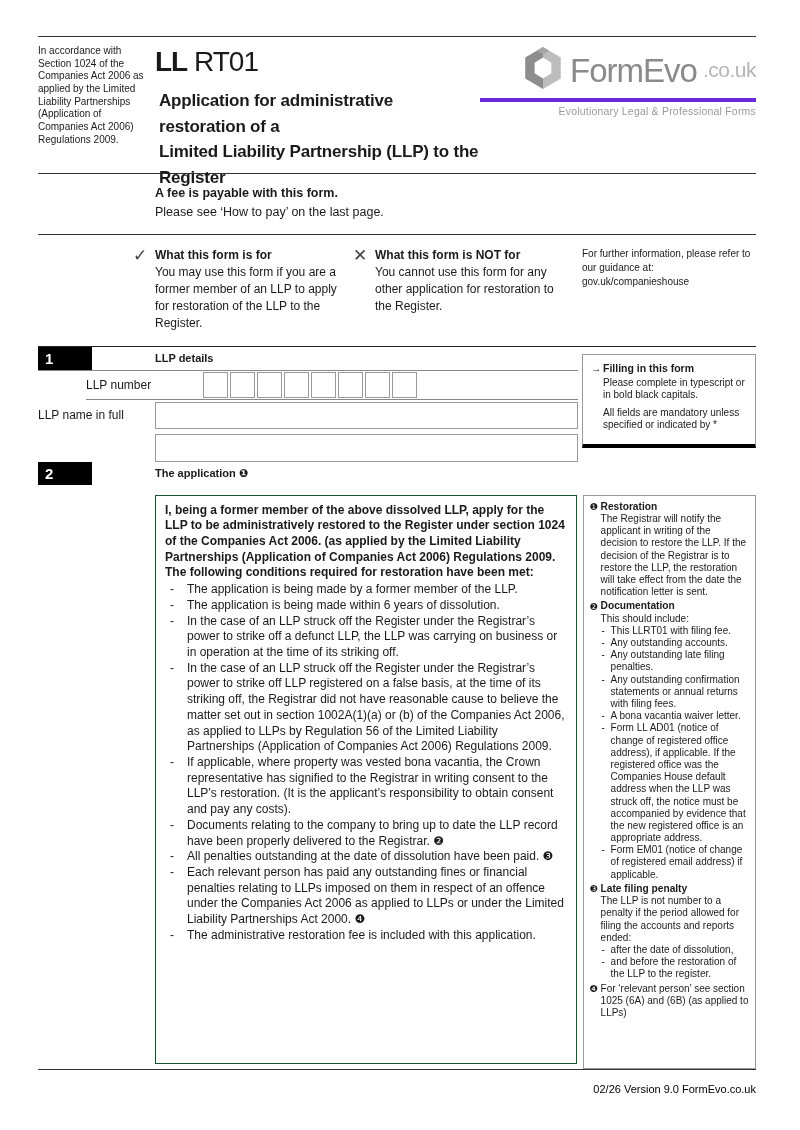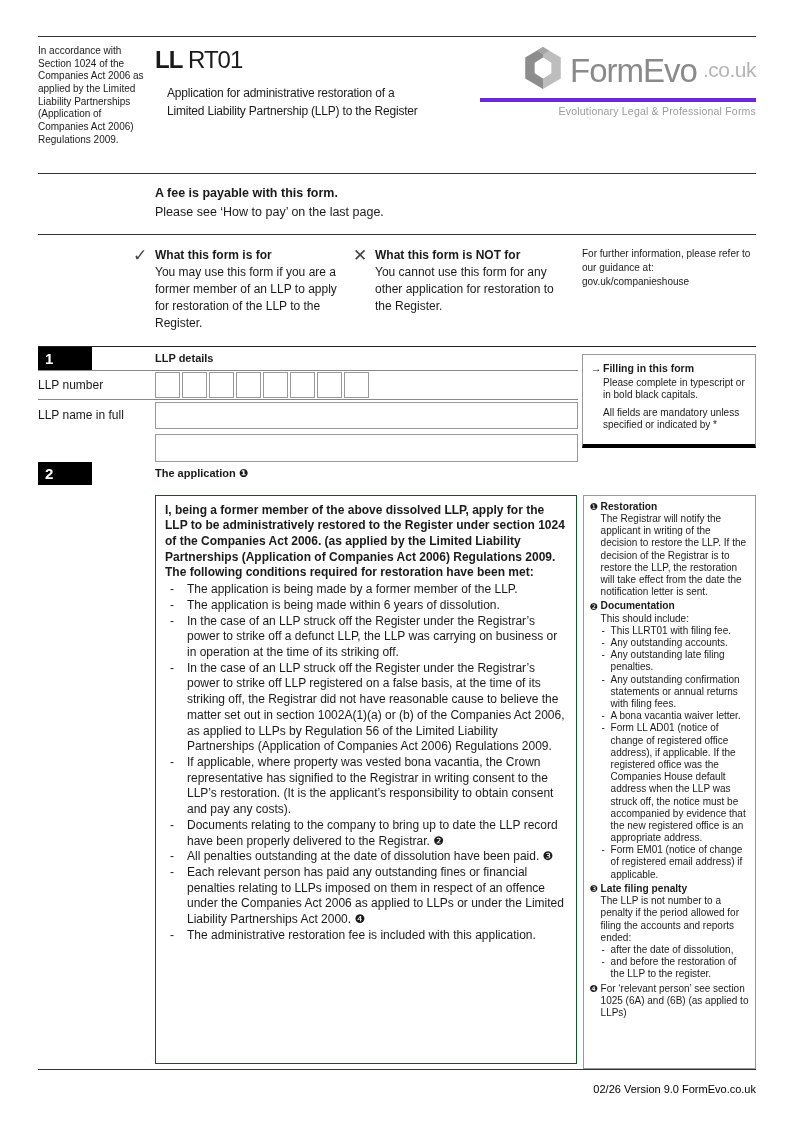--- a/index.html
+++ b/index.html
@@ -8,23 +8,23 @@
     font-family:"Liberation Sans","DejaVu Sans",sans-serif;
     position:relative;overflow:hidden;
   }
   .page{position:absolute;left:38px;top:0;width:718px;}
   .rule{border:0;border-top:1.5px solid #333;margin:0;}
   .top-rule{margin-top:36px;}
 
   
   .masthead{display:grid;grid-template-columns:117px 1fr 276px;padding-top:8px;height:128px;}
   .legal-note{font-size:10px;line-height:1.27;padding-right:8px;}
-  .title-block h1{margin:2px 0 0 0;font-size:24px;font-weight:400;letter-spacing:-1px;line-height:1.05;}
+  .title-block h1{margin:2px 0 0 0;font-size:28px;font-weight:400;letter-spacing:-1px;line-height:1.05;}
   .title-block h1 .ll{font-weight:700;}
-  .title-block h2{margin:12px 0 0 12px;font-size:12px;font-weight:400;line-height:1.5;letter-spacing:-0.2px;}
+  .title-block h2{margin:12px 0 0 4px;font-size:17px;font-weight:700;line-height:1.5;letter-spacing:-0.2px;}
   .logo{justify-self:end;width:276px;}
   .logo-row{display:flex;align-items:center;justify-content:flex-end;gap:6px;}
   .logo-brand{font-size:33px;color:#8a8a8a;letter-spacing:-1px;line-height:1;}
   .logo-suffix{font-size:21px;color:#b5b5b5;letter-spacing:-0.5px;}
   .logo-tagline{font-size:10.5px;color:#9a9a9a;text-align:right;border-top:4px solid #6d28d9;margin-top:3px;padding-top:3px;letter-spacing:0.2px;}
 
   
   .fee{padding:10px 0 12px 117px;font-size:12.5px;line-height:1.5;}
   .fee .b{font-weight:bold;}
 
@@ -38,21 +38,21 @@
   .col-body{font-size:12px;line-height:1.42;}
 
   
   .sec1{position:relative;border-top:1.5px solid #222;}
   .sec-head-row{display:flex;align-items:stretch;height:23px;}
   .sec-num{width:54px;background:#000;color:#fff;font-weight:bold;font-size:15px;
     display:flex;align-items:center;padding-left:7px;box-sizing:border-box;}
   .sec-title{margin-left:63px;font-weight:bold;font-size:11px;display:flex;align-items:center;}
   .sec1-left{width:540px;}
   .sec1-left .sec-head-row{border-bottom:1px solid #888;}
-  .row-number{display:flex;align-items:stretch;height:28px;border-bottom:1px solid #888;}
+  .row-number{display:flex;align-items:stretch;height:28px;border-bottom:1px solid #888;margin-left:48px;}
   .row-label{width:117px;font-size:12px;display:flex;align-items:center;flex:none;}
   .numboxes{display:flex;align-items:stretch;padding:1px 0;}
   .numbox{width:25px;border:1px solid #999;margin-right:2px;background:#fff;box-sizing:border-box;}
   .row-name{display:flex;align-items:stretch;height:31px;}
   .name-input{flex:1;border:1px solid #999;margin:2px 0;background:#fff;}
   .name-input2{margin-left:117px;height:26px;border:1px solid #999;margin-top:3px;background:#fff;}
 
   .filling-box{position:absolute;right:0;top:7px;width:174px;box-sizing:border-box;
     border:1px solid #999;border-bottom:4px solid #000;padding:7px 8px 9px 8px;height:94px;
     font-size:10px;line-height:1.25;}

